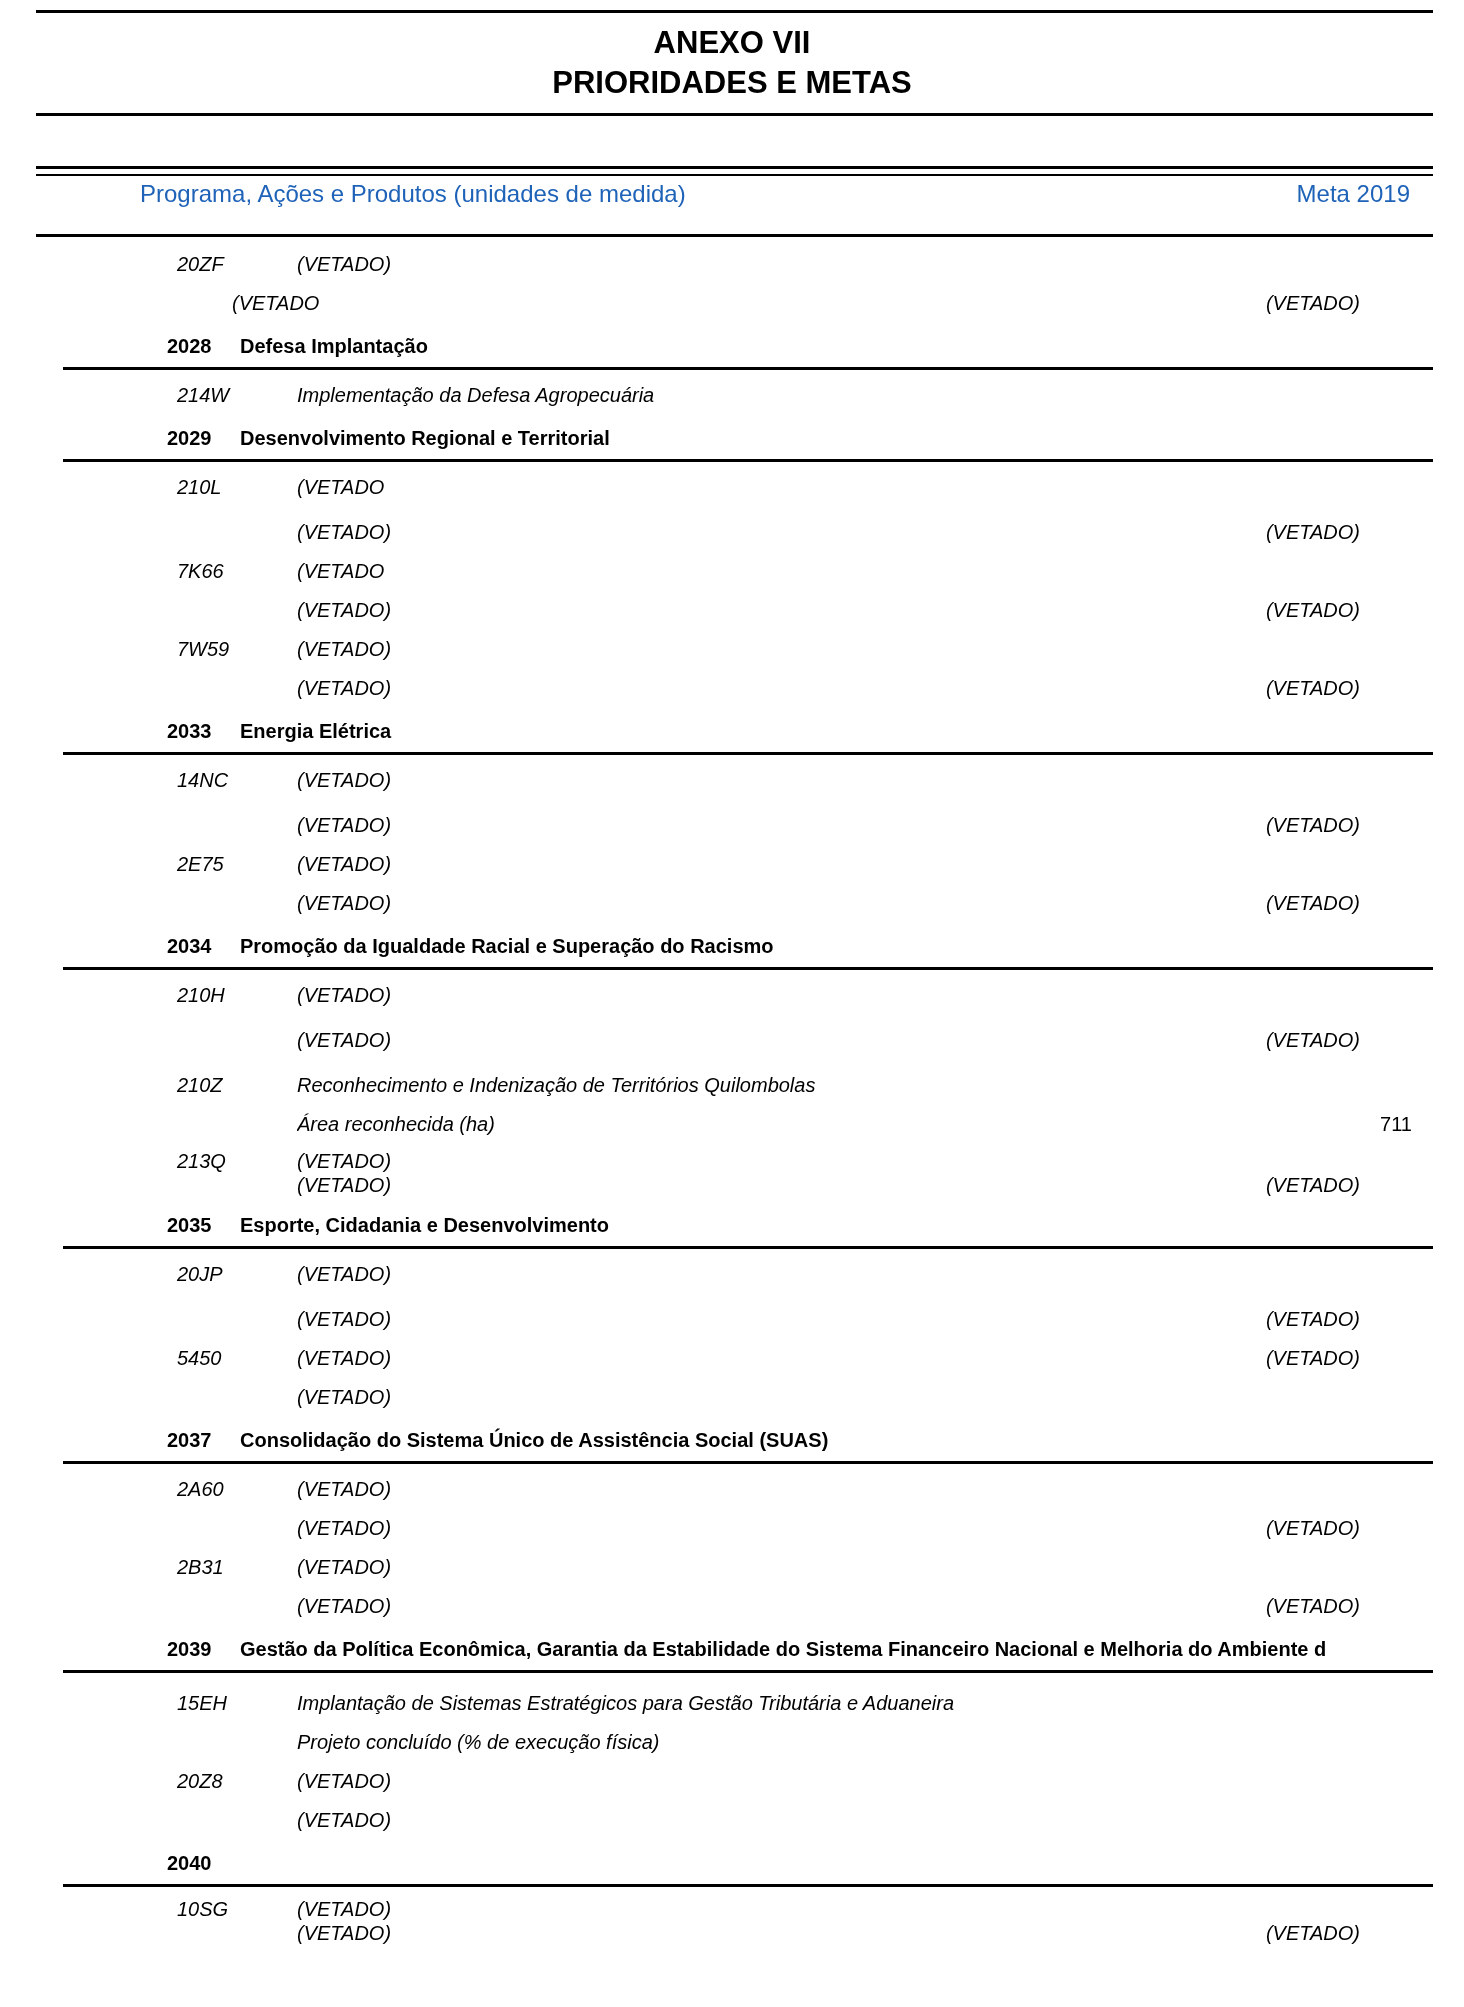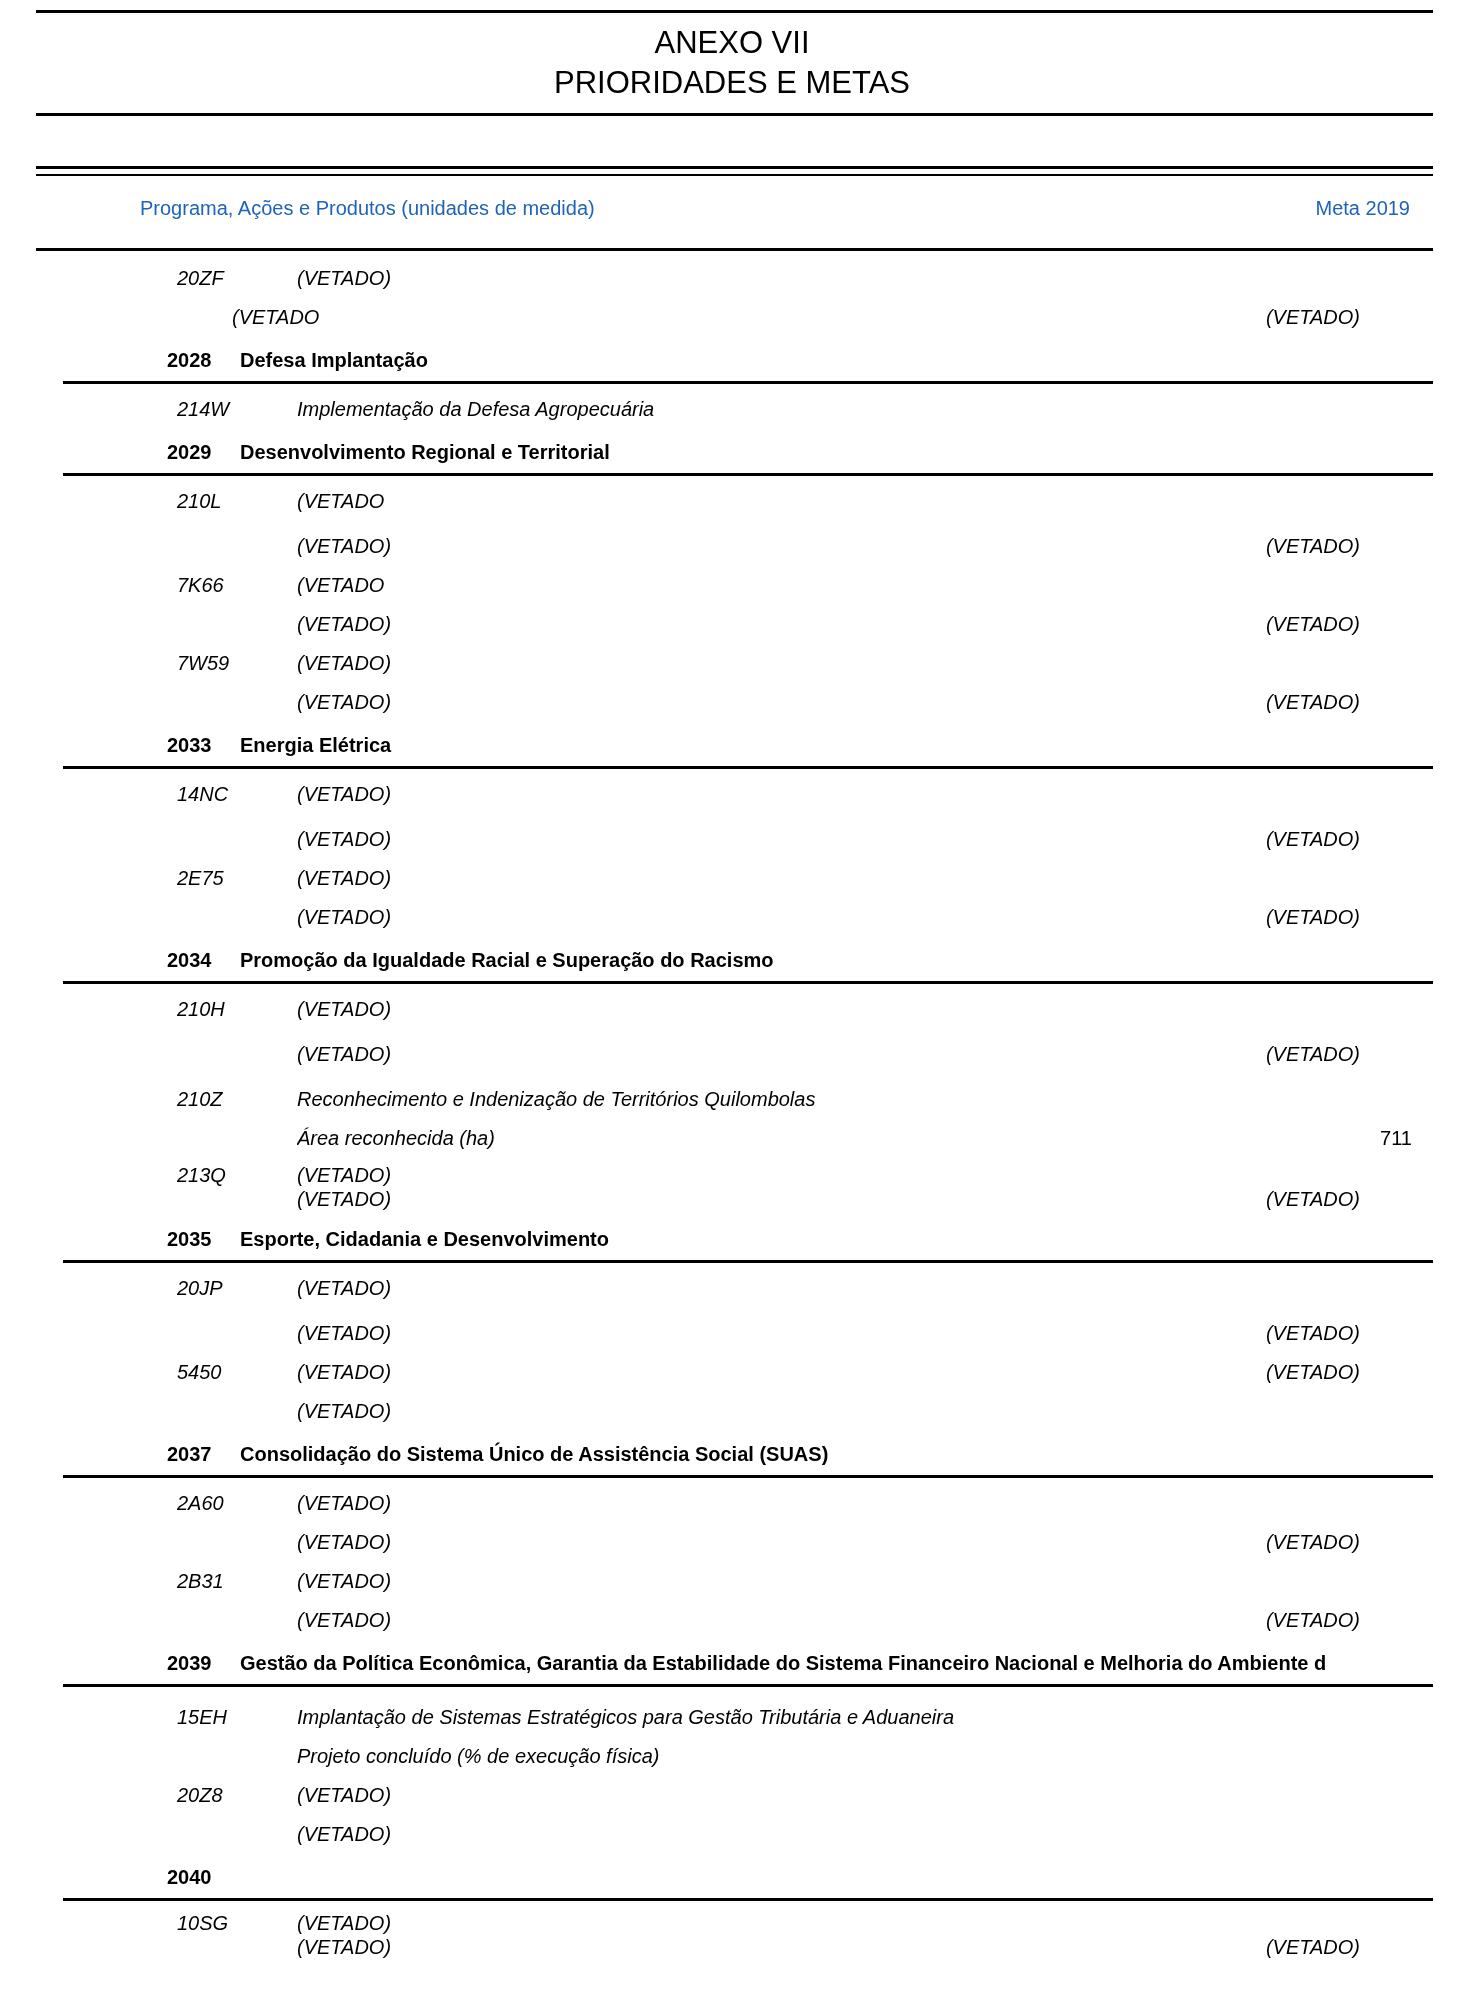--- a/index.html
+++ b/index.html
@@ -19,36 +19,35 @@
     overflow: hidden;
   }
   .rule {
     border-top: 3px solid #000;
     margin: 0 31px 0 36px;
   }
   .doc-title {
     text-align: center;
     font-size: 31px;
     line-height: 40px;
-    font-weight: 400;
+    font-weight: 700;
   }
   .doc-title.first { margin-top: 10px; }
   .title-bottom { margin-top: 10px; }
   .double-rule {
     height: 10px;
     box-sizing: border-box;
     border-top: 3px solid #000;
     border-bottom: 2px solid #000;
     margin: 50px 31px 0 36px;
   }
   .table-header {
     position: relative;
     height: 36px;
-    margin-top: 14px;
-    font-size: 20px;
+    font-size: 24px;
     color: var(--accent, #1f63b8);
   }
   .hdr-left  { position: absolute; left: 140px; line-height: 36px; white-space: nowrap; }
   .hdr-right { position: absolute; right: 54px; line-height: 36px; white-space: nowrap; }
   .header-rule { margin-top: 22px; }
 
   #table-body { font-size: 20px; padding-left: 27px; }
   .row {
     position: relative;
     height: 30px;

